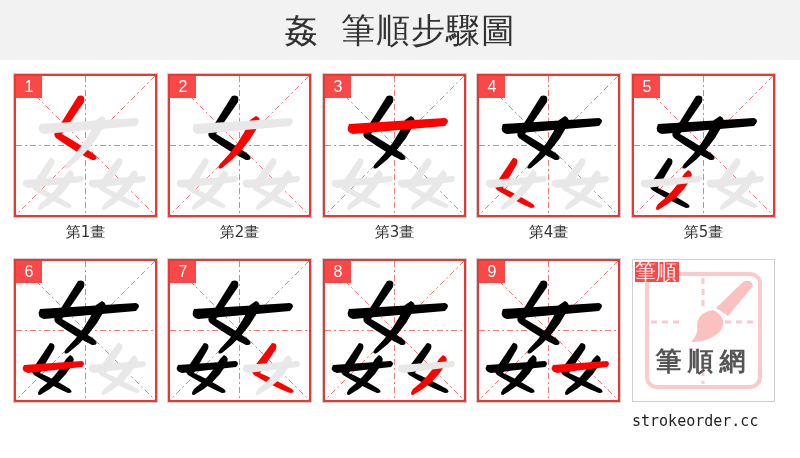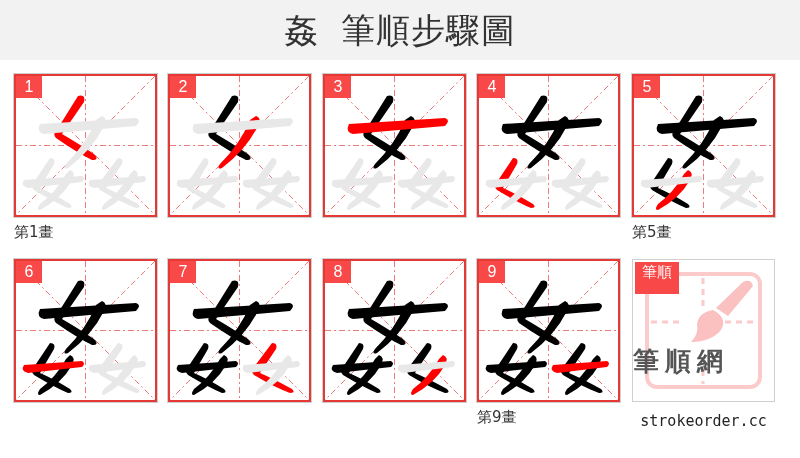--- a/index.html
+++ b/index.html
@@ -8,26 +8,26 @@
   .header { position:absolute; left:0; top:0; width:800px; height:60px; background:#f2f2f2; }
   .title { position:absolute; left:0; top:0; width:800px; height:60px; line-height:60px; text-align:center;
            font-size:34px; color:#333; letter-spacing:1px; }
   .title .ch { margin-right:22px; }
   .cell { position:absolute; width:143px; }
   .box { position:relative; width:139px; height:139px; border:2px solid #e53935; background:#fff;
          box-shadow:0 0 0 1px #cfcfcf; overflow:hidden; }
   .box svg.grid { position:absolute; left:0; top:0; }
   .badge { position:absolute; left:0; top:0; width:26px; height:22px; background:#f94848; color:#fff;
            font-size:16px; line-height:22px; text-align:center; font-family:"Liberation Sans",sans-serif; z-index:3;}
-  .caption { margin-top:6px; font-size:15px; color:#333; }
+  .caption { margin-top:6px; text-align:center; font-size:15px; color:#333; }
   .glyph { position:absolute; left:0; top:0; z-index:2; }
   .logo-box { position:relative; width:141px; height:141px; border:1px solid #cfcfcf; background:#fff; }
-  .logo-badge { position:absolute; left:2px; top:2px; width:44px; height:32px; background:#f94848; color:#fff;
-                font-size:15px; line-height:20px; text-align:center; z-index:3; }
-  .logo-caption { margin-top:10px; text-align:center; font-family:"DejaVu Sans Mono","Liberation Mono",monospace;
+  .logo-badge { position:absolute; left:2px; top:2px; width:44px; height:20px; background:#f94848; color:#fff;
+                font-size:21px; line-height:20px; text-align:left; z-index:3; }
+  .logo-caption { margin-top:10px; font-family:"DejaVu Sans Mono","Liberation Mono",monospace;
                   font-size:15px; color:#222; }
 </style>
 </head>
 <body>
 
 <div class="header"></div>
 <div class="title">
   <span class="ch">姦</span><span>筆順步驟圖</span>
 </div>
 
@@ -69,20 +69,21 @@
           <path d="M24 48 L120 42 Q126 44 120 50 L28 58 Q20 56 24 48 Z" fill="#e8e8e8"></path>
           <path d="M34 82 Q40 82 38 88 L24 112 Q38 118 54 128 Q58 132 52 132 Q38 126 18 114 Q14 110 18 106 Z" fill="#e8e8e8"></path>
           <path d="M54 94 Q60 96 56 104 Q46 122 24 134 Q20 134 24 128 Q40 116 50 98 Z" fill="#e8e8e8"></path>
           <path d="M8 104 L66 100 Q70 102 66 106 L12 112 Q4 110 8 104 Z" fill="#e8e8e8"></path>
           <path d="M102 82 Q108 82 106 88 L90 112 Q104 118 122 128 Q126 132 120 132 Q104 126 84 114 Q80 110 84 106 Z" fill="#e8e8e8"></path>
           <path d="M118 94 Q124 96 120 104 Q110 122 88 134 Q84 134 88 128 Q104 116 114 98 Z" fill="#e8e8e8"></path>
           <path d="M74 104 L128 100 Q132 102 128 106 L78 112 Q70 110 74 104 Z" fill="#e8e8e8"></path>
         </svg>
         <div class="badge">2</div>
       </div>
+      <div class="caption">第2畫</div>
     </div>
     <div class="cell" style="left: 323px; top: 74px;">
       <div class="box">
         <svg class="grid" width="139" height="139">
           <line x1="0" y1="69.5" x2="139" y2="69.5" stroke="#f07a7a" stroke-width="1" stroke-dasharray="6,3,2,3"></line>
           <line x1="69.5" y1="0" x2="69.5" y2="139" stroke="#f07a7a" stroke-width="1" stroke-dasharray="6,3,2,3"></line>
           <line x1="0" y1="0" x2="139" y2="139" stroke="#f07a7a" stroke-width="1" stroke-dasharray="6,3,2,3"></line>
           <line x1="139" y1="0" x2="0" y2="139" stroke="#f07a7a" stroke-width="1" stroke-dasharray="6,3,2,3"></line>
         </svg>
         <svg class="glyph" width="139" height="139">
@@ -91,20 +92,21 @@
           <path d="M24 48 L120 42 Q126 44 120 50 L28 58 Q20 56 24 48 Z" fill="#ff0000"></path>
           <path d="M34 82 Q40 82 38 88 L24 112 Q38 118 54 128 Q58 132 52 132 Q38 126 18 114 Q14 110 18 106 Z" fill="#e8e8e8"></path>
           <path d="M54 94 Q60 96 56 104 Q46 122 24 134 Q20 134 24 128 Q40 116 50 98 Z" fill="#e8e8e8"></path>
           <path d="M8 104 L66 100 Q70 102 66 106 L12 112 Q4 110 8 104 Z" fill="#e8e8e8"></path>
           <path d="M102 82 Q108 82 106 88 L90 112 Q104 118 122 128 Q126 132 120 132 Q104 126 84 114 Q80 110 84 106 Z" fill="#e8e8e8"></path>
           <path d="M118 94 Q124 96 120 104 Q110 122 88 134 Q84 134 88 128 Q104 116 114 98 Z" fill="#e8e8e8"></path>
           <path d="M74 104 L128 100 Q132 102 128 106 L78 112 Q70 110 74 104 Z" fill="#e8e8e8"></path>
         </svg>
         <div class="badge">3</div>
       </div>
+      <div class="caption">第3畫</div>
     </div>
     <div class="cell" style="left: 477px; top: 74px;">
       <div class="box">
         <svg class="grid" width="139" height="139">
           <line x1="0" y1="69.5" x2="139" y2="69.5" stroke="#f07a7a" stroke-width="1" stroke-dasharray="6,3,2,3"></line>
           <line x1="69.5" y1="0" x2="69.5" y2="139" stroke="#f07a7a" stroke-width="1" stroke-dasharray="6,3,2,3"></line>
           <line x1="0" y1="0" x2="139" y2="139" stroke="#f07a7a" stroke-width="1" stroke-dasharray="6,3,2,3"></line>
           <line x1="139" y1="0" x2="0" y2="139" stroke="#f07a7a" stroke-width="1" stroke-dasharray="6,3,2,3"></line>
         </svg>
         <svg class="glyph" width="139" height="139">
@@ -113,20 +115,21 @@
           <path d="M24 48 L120 42 Q126 44 120 50 L28 58 Q20 56 24 48 Z" fill="#000"></path>
           <path d="M34 82 Q40 82 38 88 L24 112 Q38 118 54 128 Q58 132 52 132 Q38 126 18 114 Q14 110 18 106 Z" fill="#ff0000"></path>
           <path d="M54 94 Q60 96 56 104 Q46 122 24 134 Q20 134 24 128 Q40 116 50 98 Z" fill="#e8e8e8"></path>
           <path d="M8 104 L66 100 Q70 102 66 106 L12 112 Q4 110 8 104 Z" fill="#e8e8e8"></path>
           <path d="M102 82 Q108 82 106 88 L90 112 Q104 118 122 128 Q126 132 120 132 Q104 126 84 114 Q80 110 84 106 Z" fill="#e8e8e8"></path>
           <path d="M118 94 Q124 96 120 104 Q110 122 88 134 Q84 134 88 128 Q104 116 114 98 Z" fill="#e8e8e8"></path>
           <path d="M74 104 L128 100 Q132 102 128 106 L78 112 Q70 110 74 104 Z" fill="#e8e8e8"></path>
         </svg>
         <div class="badge">4</div>
       </div>
+      <div class="caption">第4畫</div>
     </div>
     <div class="cell" style="left: 632px; top: 74px;">
       <div class="box">
         <svg class="grid" width="139" height="139">
           <line x1="0" y1="69.5" x2="139" y2="69.5" stroke="#f07a7a" stroke-width="1" stroke-dasharray="6,3,2,3"></line>
           <line x1="69.5" y1="0" x2="69.5" y2="139" stroke="#f07a7a" stroke-width="1" stroke-dasharray="6,3,2,3"></line>
           <line x1="0" y1="0" x2="139" y2="139" stroke="#f07a7a" stroke-width="1" stroke-dasharray="6,3,2,3"></line>
           <line x1="139" y1="0" x2="0" y2="139" stroke="#f07a7a" stroke-width="1" stroke-dasharray="6,3,2,3"></line>
         </svg>
         <svg class="glyph" width="139" height="139">
@@ -224,32 +227,31 @@
           <path d="M24 48 L120 42 Q126 44 120 50 L28 58 Q20 56 24 48 Z" fill="#000"></path>
           <path d="M34 82 Q40 82 38 88 L24 112 Q38 118 54 128 Q58 132 52 132 Q38 126 18 114 Q14 110 18 106 Z" fill="#000"></path>
           <path d="M54 94 Q60 96 56 104 Q46 122 24 134 Q20 134 24 128 Q40 116 50 98 Z" fill="#000"></path>
           <path d="M8 104 L66 100 Q70 102 66 106 L12 112 Q4 110 8 104 Z" fill="#000"></path>
           <path d="M102 82 Q108 82 106 88 L90 112 Q104 118 122 128 Q126 132 120 132 Q104 126 84 114 Q80 110 84 106 Z" fill="#000"></path>
           <path d="M118 94 Q124 96 120 104 Q110 122 88 134 Q84 134 88 128 Q104 116 114 98 Z" fill="#000"></path>
           <path d="M74 104 L128 100 Q132 102 128 106 L78 112 Q70 110 74 104 Z" fill="#ff0000"></path>
         </svg>
         <div class="badge">9</div>
       </div>
-      <div class="caption">第9畫</div>
     </div>
   </div>
 
 <div class="cell" style="left:632px; top:259px;">
   <div class="logo-box">
     <div class="logo-badge">筆順</div>
     <svg width="141" height="141" viewBox="0 0 141 141" style="position:absolute;left:0;top:0;">
       <rect x="14" y="14" width="113" height="113" rx="10" ry="10" fill="none" stroke="#fbcaca" stroke-width="4"></rect>
       <line x1="70" y1="18" x2="70" y2="50" stroke="#fbcaca" stroke-width="3" stroke-dasharray="6,5"></line>
       <line x1="18" y1="62" x2="50" y2="62" stroke="#fbcaca" stroke-width="3" stroke-dasharray="6,5"></line>
       <line x1="92" y1="62" x2="124" y2="62" stroke="#fbcaca" stroke-width="3" stroke-dasharray="6,5"></line>
       <line x1="70" y1="110" x2="70" y2="124" stroke="#fbcaca" stroke-width="3" stroke-dasharray="6,5"></line>
       <path d="M83 48 L110 22 Q118 18 120 26 L95 56 Z" fill="#fbc0c0"></path>
       <path d="M80 50 Q95 58 88 70 Q78 82 58 82 Q66 74 64 64 Q66 52 80 50 Z" fill="#fbc0c0"></path>
     </svg>
-    <div style="position:absolute;left:0;top:84px;width:141px;text-align:left;font-size:26px;font-weight:bold;color:#555;letter-spacing:6px;z-index:2;">筆順網</div>
+    <div style="position:absolute;left:0;top:84px;width:141px;text-align:center;font-size:26px;font-weight:bold;color:#555;letter-spacing:6px;z-index:2;">筆順網</div>
   </div>
   <div class="logo-caption">strokeorder.cc</div>
 </div>
 
 </body></html>

